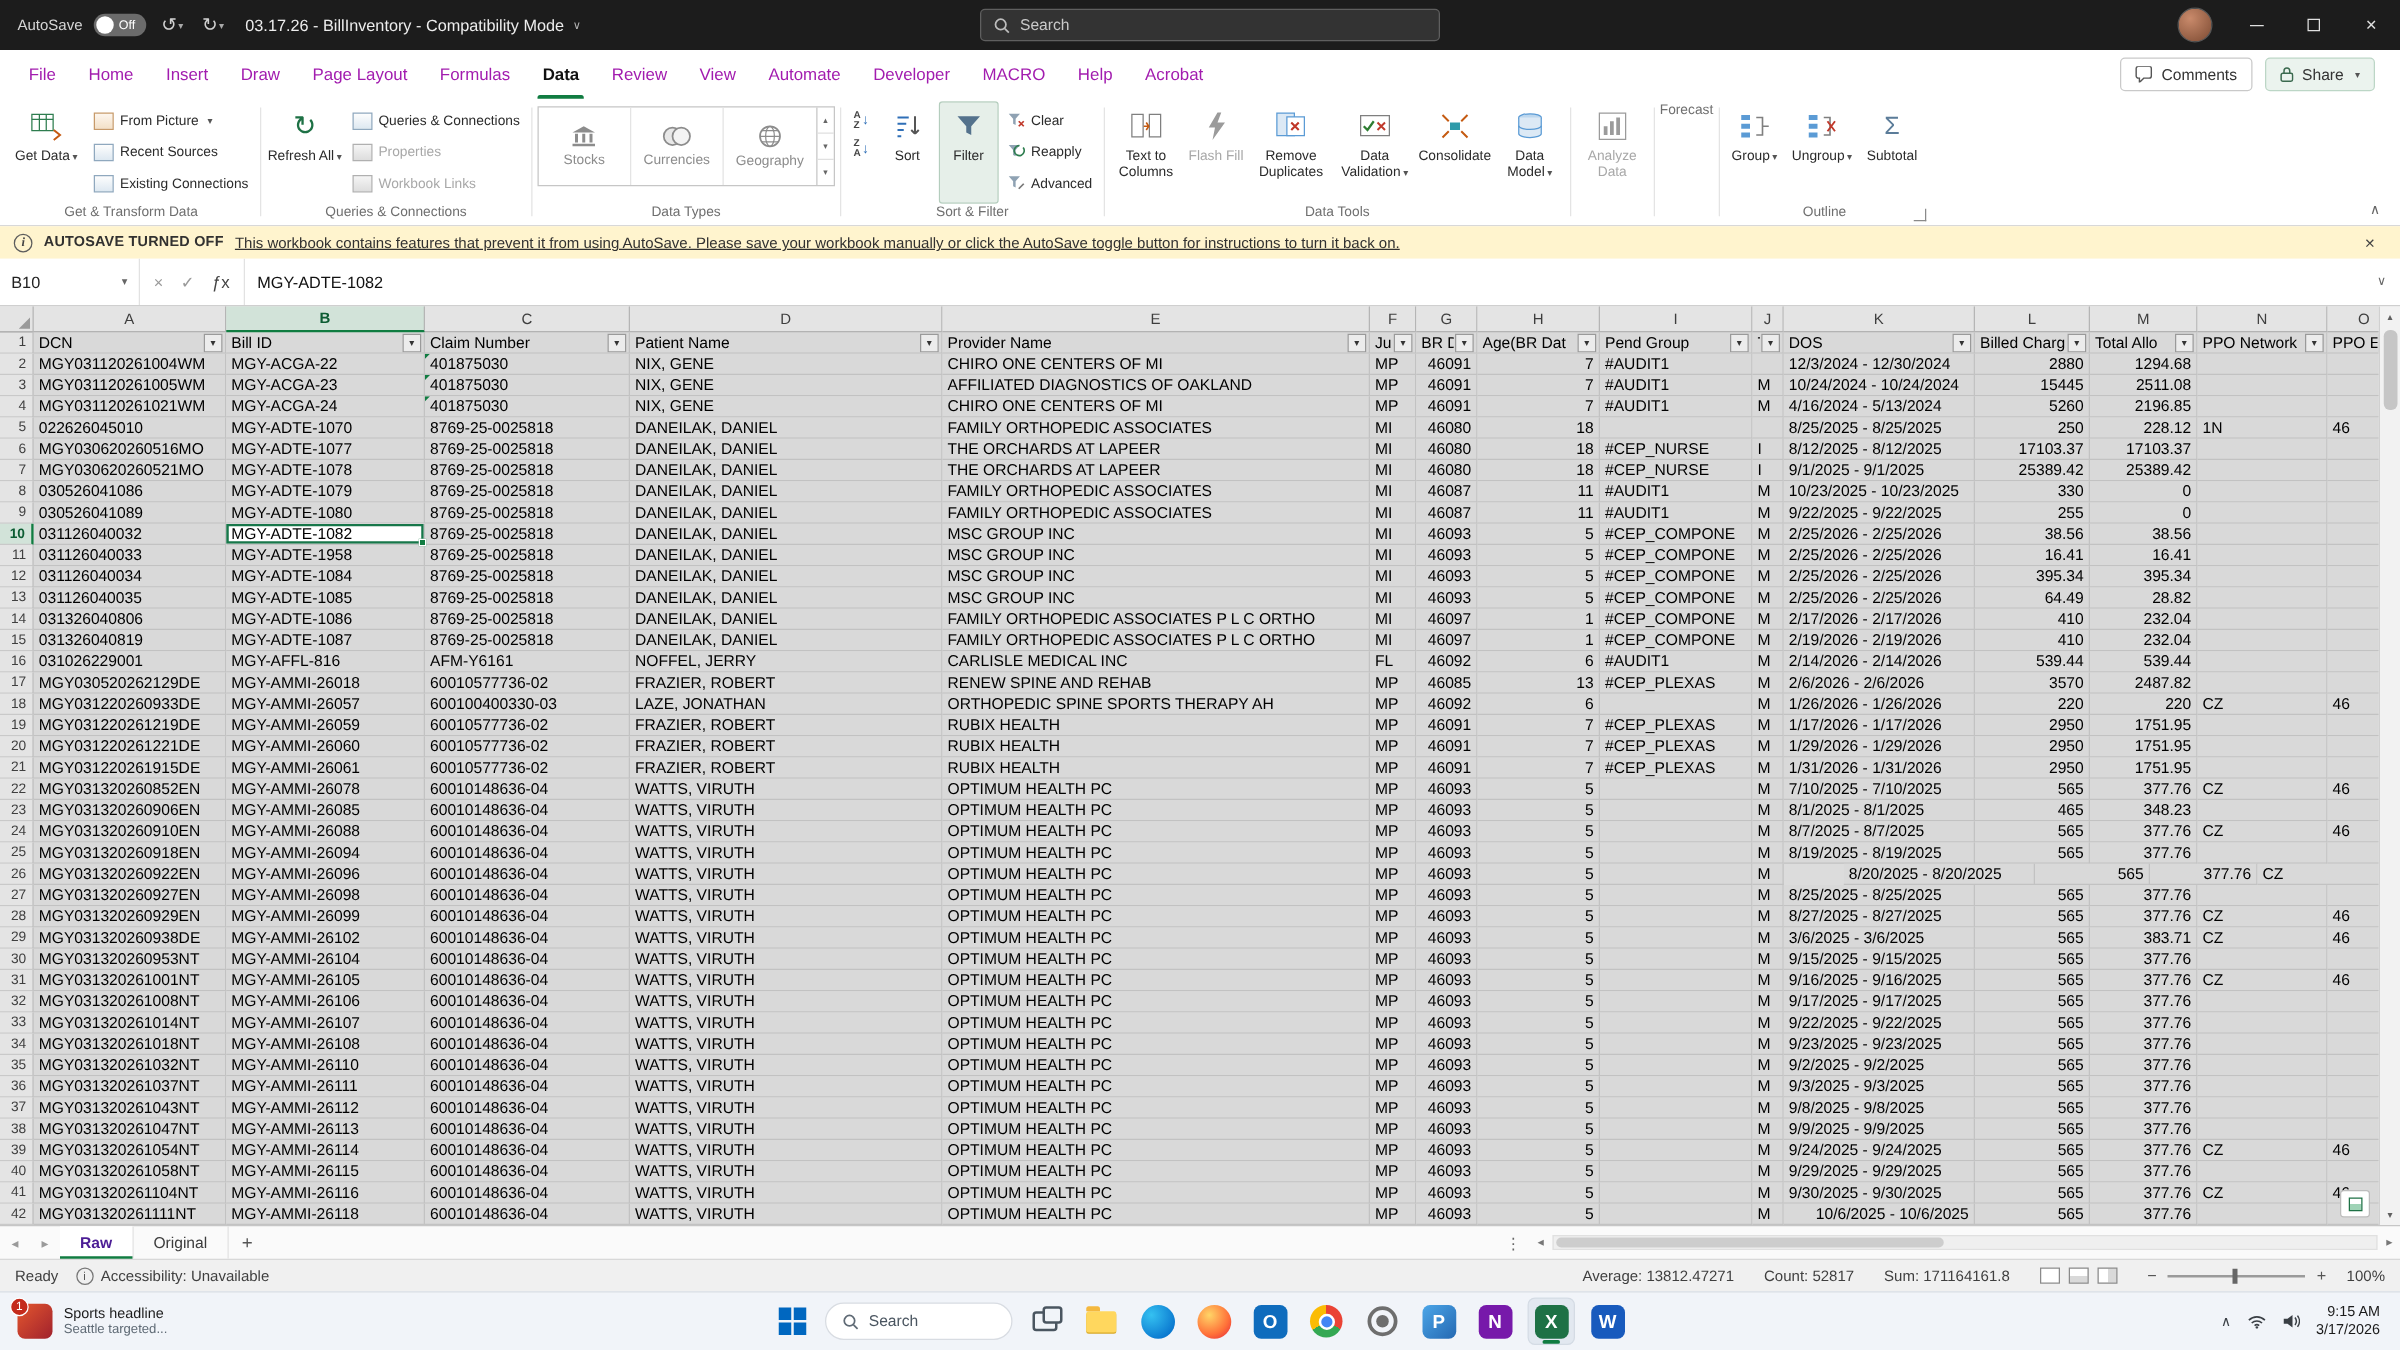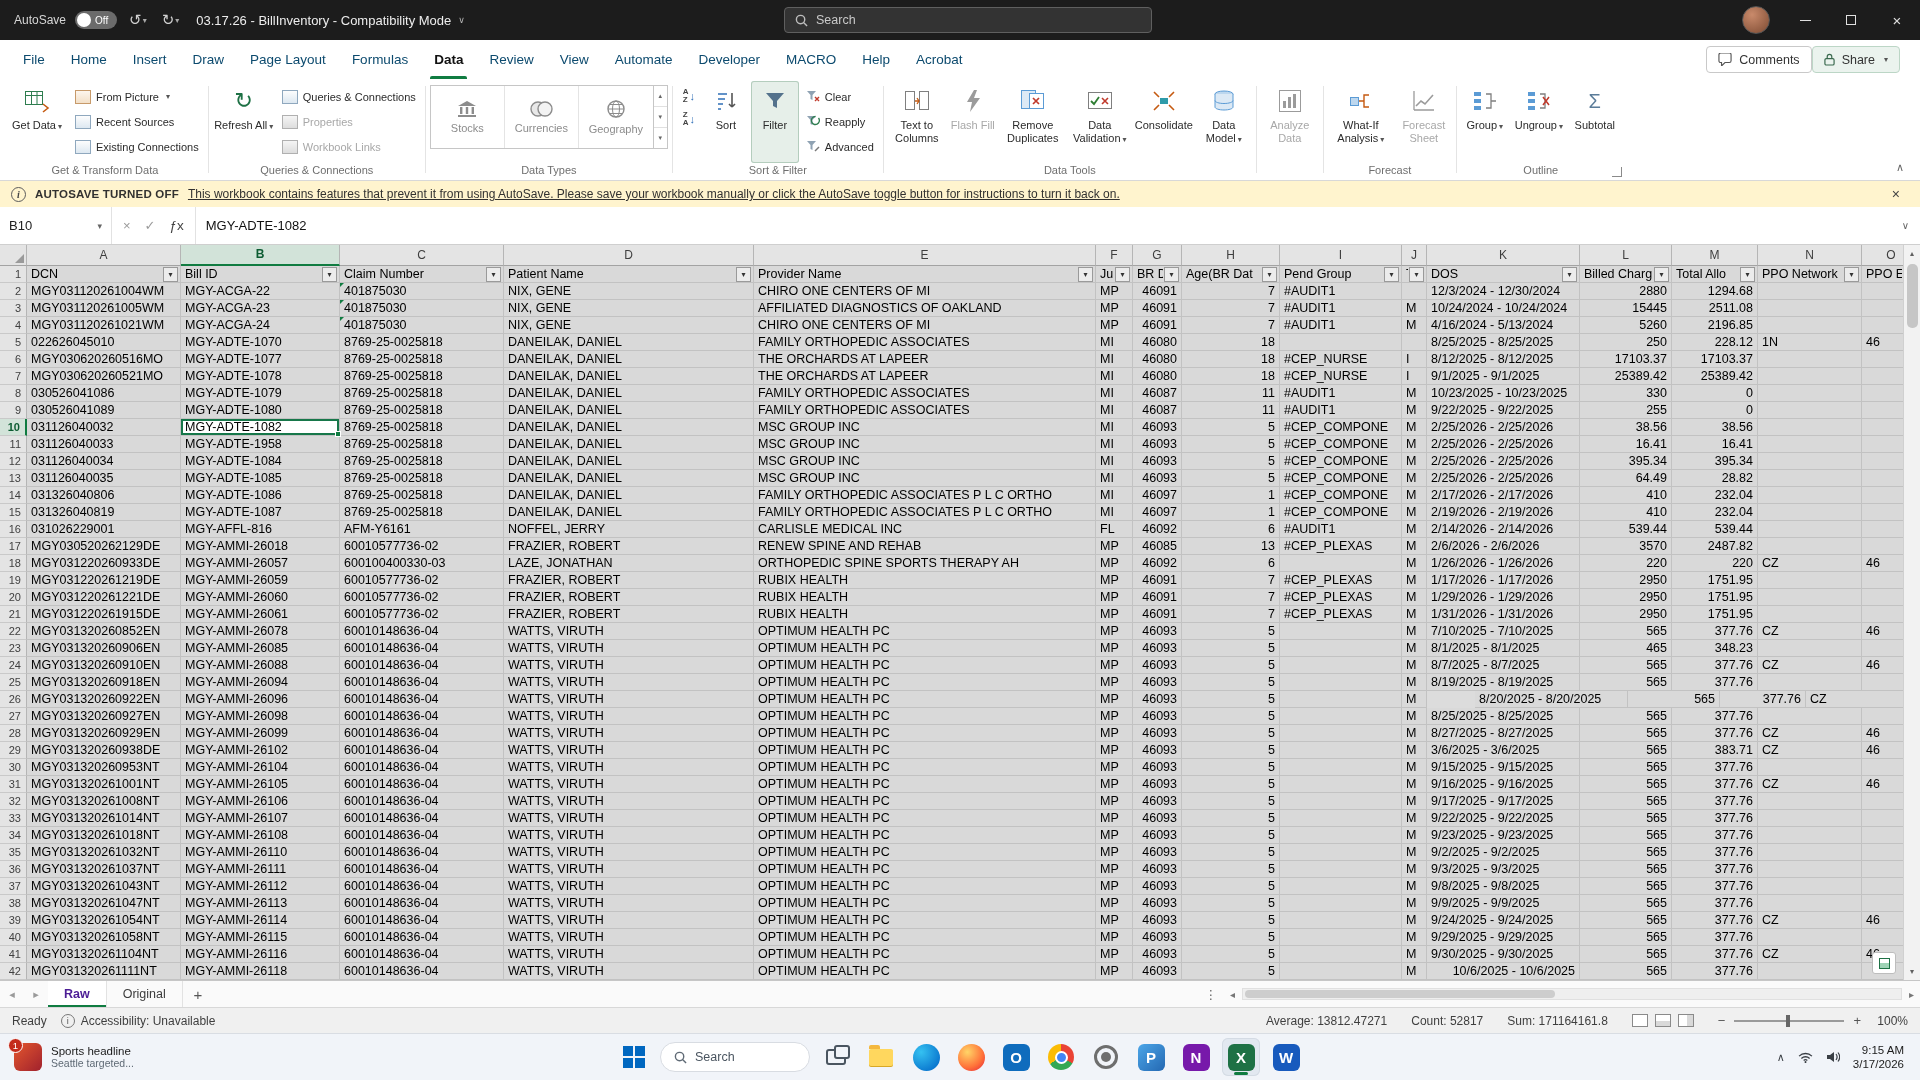--- a/index.html
+++ b/index.html
@@ -20,24 +20,24 @@
 .doc-title .cd{font-size:9px;color:#b5b5b5}
 .tb-search{position:absolute;left:784px;top:7px;width:368px;height:26px;border:1px solid #5f5f5f;background:#333;border-radius:4px;display:flex;align-items:center;gap:8px;padding:0 10px;color:#c9c9c9;font-size:12.5px}
 .tb-right{margin-left:auto;display:flex;align-items:center;height:100%}
 .avatar{width:28px;height:28px;border-radius:50%;background:radial-gradient(circle at 35% 30%,#c98a6b,#7c4a32);margin-right:12px;border:1px solid #555}
 .winctl{width:46px;height:40px;display:flex;align-items:center;justify-content:center;color:#e0e0e0;font-size:15px}
 .winctl .sq{width:10px;height:10px;border:1px solid #e0e0e0}
 .winctl .bar{width:11px;height:1px;background:#e0e0e0}
 
 
 .ribtabs{height:39px;background:#fff;display:flex;align-items:center;padding:0 10px;flex:none}
-.rtab{padding:0 13px;height:100%;display:flex;align-items:center;font-size:13.5px;color:#0c4a6e;position:relative;white-space:nowrap}
+.rtab{padding:0 13px;height:100%;display:flex;align-items:center;font-size:13.5px;color:#a21caf;position:relative;white-space:nowrap}
 .rtab.active{color:#111;font-weight:700}
 .rtab.active::after{content:"";position:absolute;left:9px;right:9px;bottom:0;height:3px;background:#107C41;border-radius:2px 2px 0 0}
-.ribtabs-right{margin-left:auto;display:flex;gap:0;align-items:center;padding-right:10px}
+.ribtabs-right{margin-left:auto;display:flex;gap:10px;align-items:center;padding-right:10px}
 .pill{height:27px;border:1px solid #c9c9c9;border-radius:4px;display:flex;align-items:center;gap:7px;padding:0 11px;font-size:12.5px;color:#333;background:#fff;white-space:nowrap}
 .pill.share{background:#ebf3ee;border-color:#bcd6c6}
 
 
 .ribbon{height:102px;background:#fff;border-bottom:1px solid #d8d8d8;display:flex;align-items:stretch;padding:2px 4px 0;flex:none}
 .rgroup{display:flex;flex-direction:column;padding:0 2px;position:relative}
 .rg-body{flex:1;display:flex;align-items:stretch;gap:2px}
 .rg-label{height:17px;line-height:15px;font-size:11px;color:#6f6f6f;text-align:center}
 .rg-sep{width:1px;background:#e4e4e4;margin:5px 2px 7px;flex:none}
 .rbtn-lg{width:62px;display:flex;flex-direction:column;align-items:center;padding-top:5px;gap:3px;border-radius:3px;flex:none}
@@ -485,40 +485,20 @@
               </svg>
           </div>
           <div class="rlab"><span>Analyze Data</span></div>
         </div>
       </div>
       <div class="rg-label"></div>
     </div>
     <div class="rg-sep"></div>
 
     <div class="rgroup">
-      <div class="rg-body">
-        <div class="rbtn-lg" style="width:66px">
-          <div class="ric">
-            <svg width="24" height="24" viewBox="0 0 24 24">
-                <rect x="1.5" y="8.5" width="8" height="8" fill="#bdd7ee" stroke="#5b9bd5"></rect>
-                <path d="M10 12h5M15 12V6h5M15 12v6h5" stroke="#c55a11" fill="none" stroke-width="1.4"></path>
-              </svg>
-          </div>
-          <div class="rlab"><span>What-If Analysis</span><span class="caret">▾</span></div>
-        </div>
-        <div class="rbtn-lg disabled" style="width:56px">
-          <div class="ric">
-            <svg width="24" height="24" viewBox="0 0 24 24">
-                <path d="M2 21h20M2 21V2" stroke="#9b9b9b" stroke-width="1.3"></path>
-                <path d="M4 17l5-5 4 3 8-9" stroke="#9b9b9b" fill="none" stroke-width="1.6"></path>
-              </svg>
-          </div>
-          <div class="rlab"><span>Forecast Sheet</span></div>
-        </div>
-      </div>
       <div class="rg-label">Forecast</div>
     </div>
     <div class="rg-sep"></div>
 
     <div class="rgroup">
       <div class="rg-body">
         <div class="rbtn-lg" style="width:48px">
           <div class="ric">
             <svg width="26" height="24" viewBox="0 0 26 24">
                 <rect x="2" y="3" width="7" height="4" fill="#5b9bd5"></rect>

